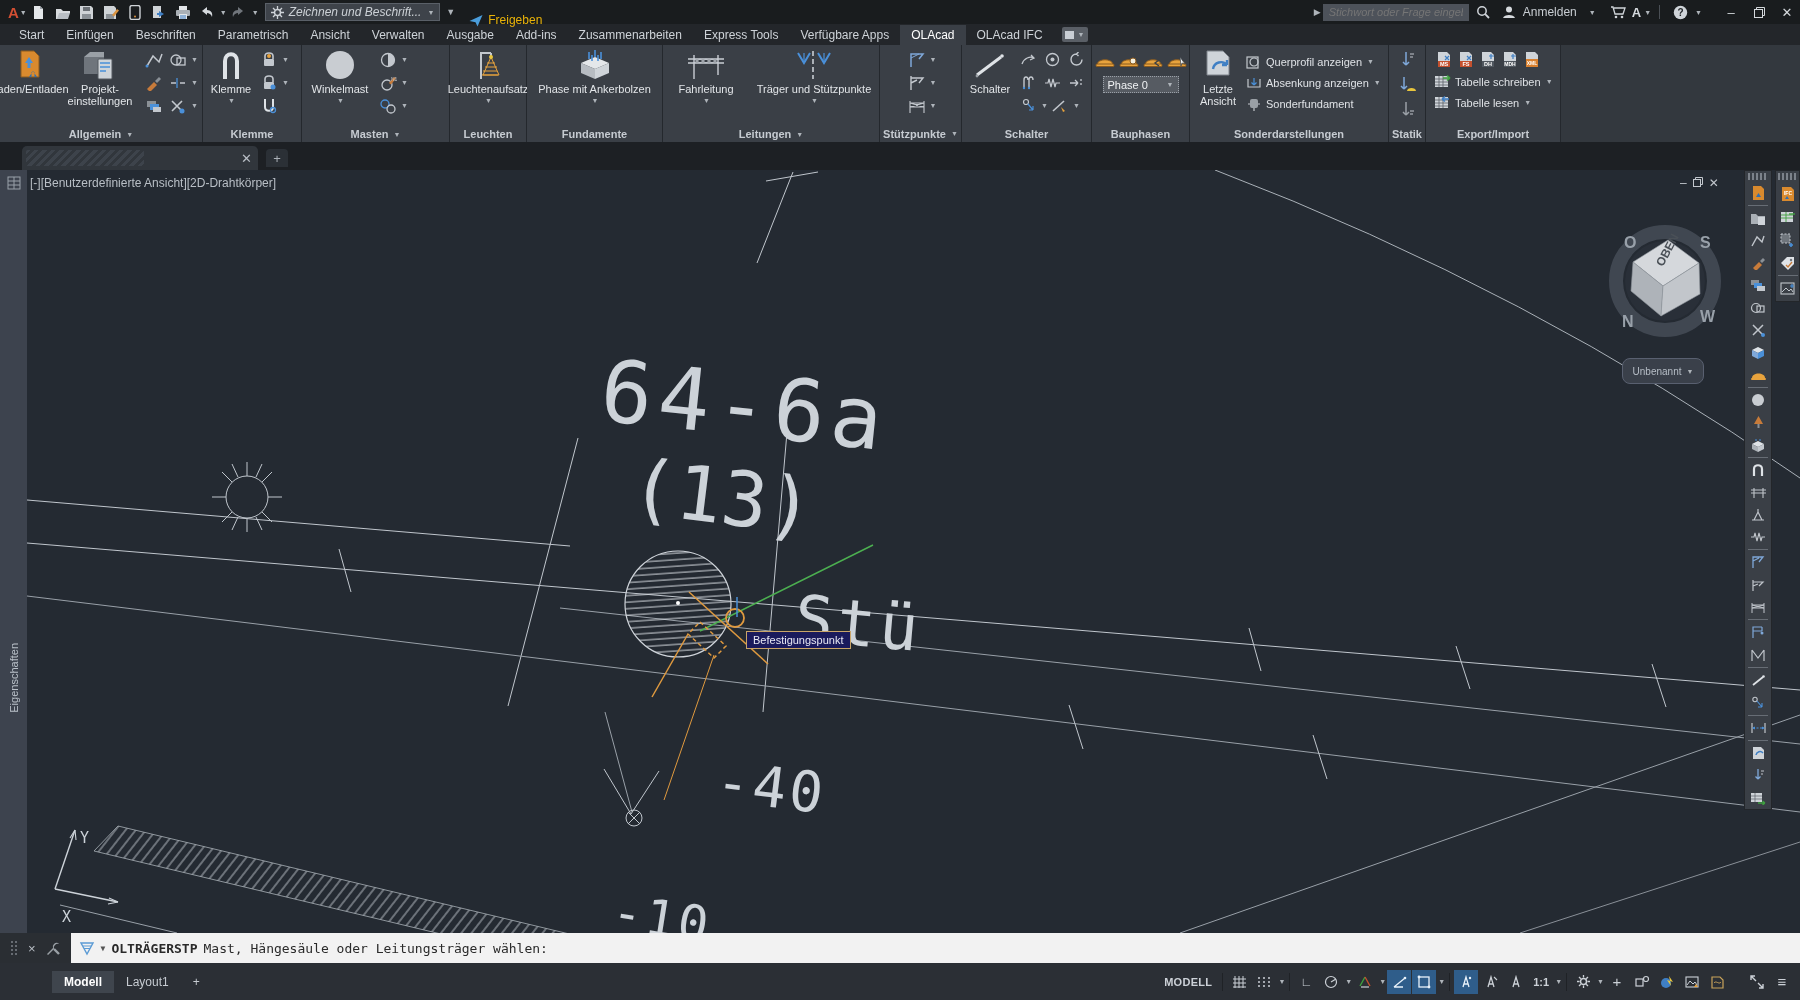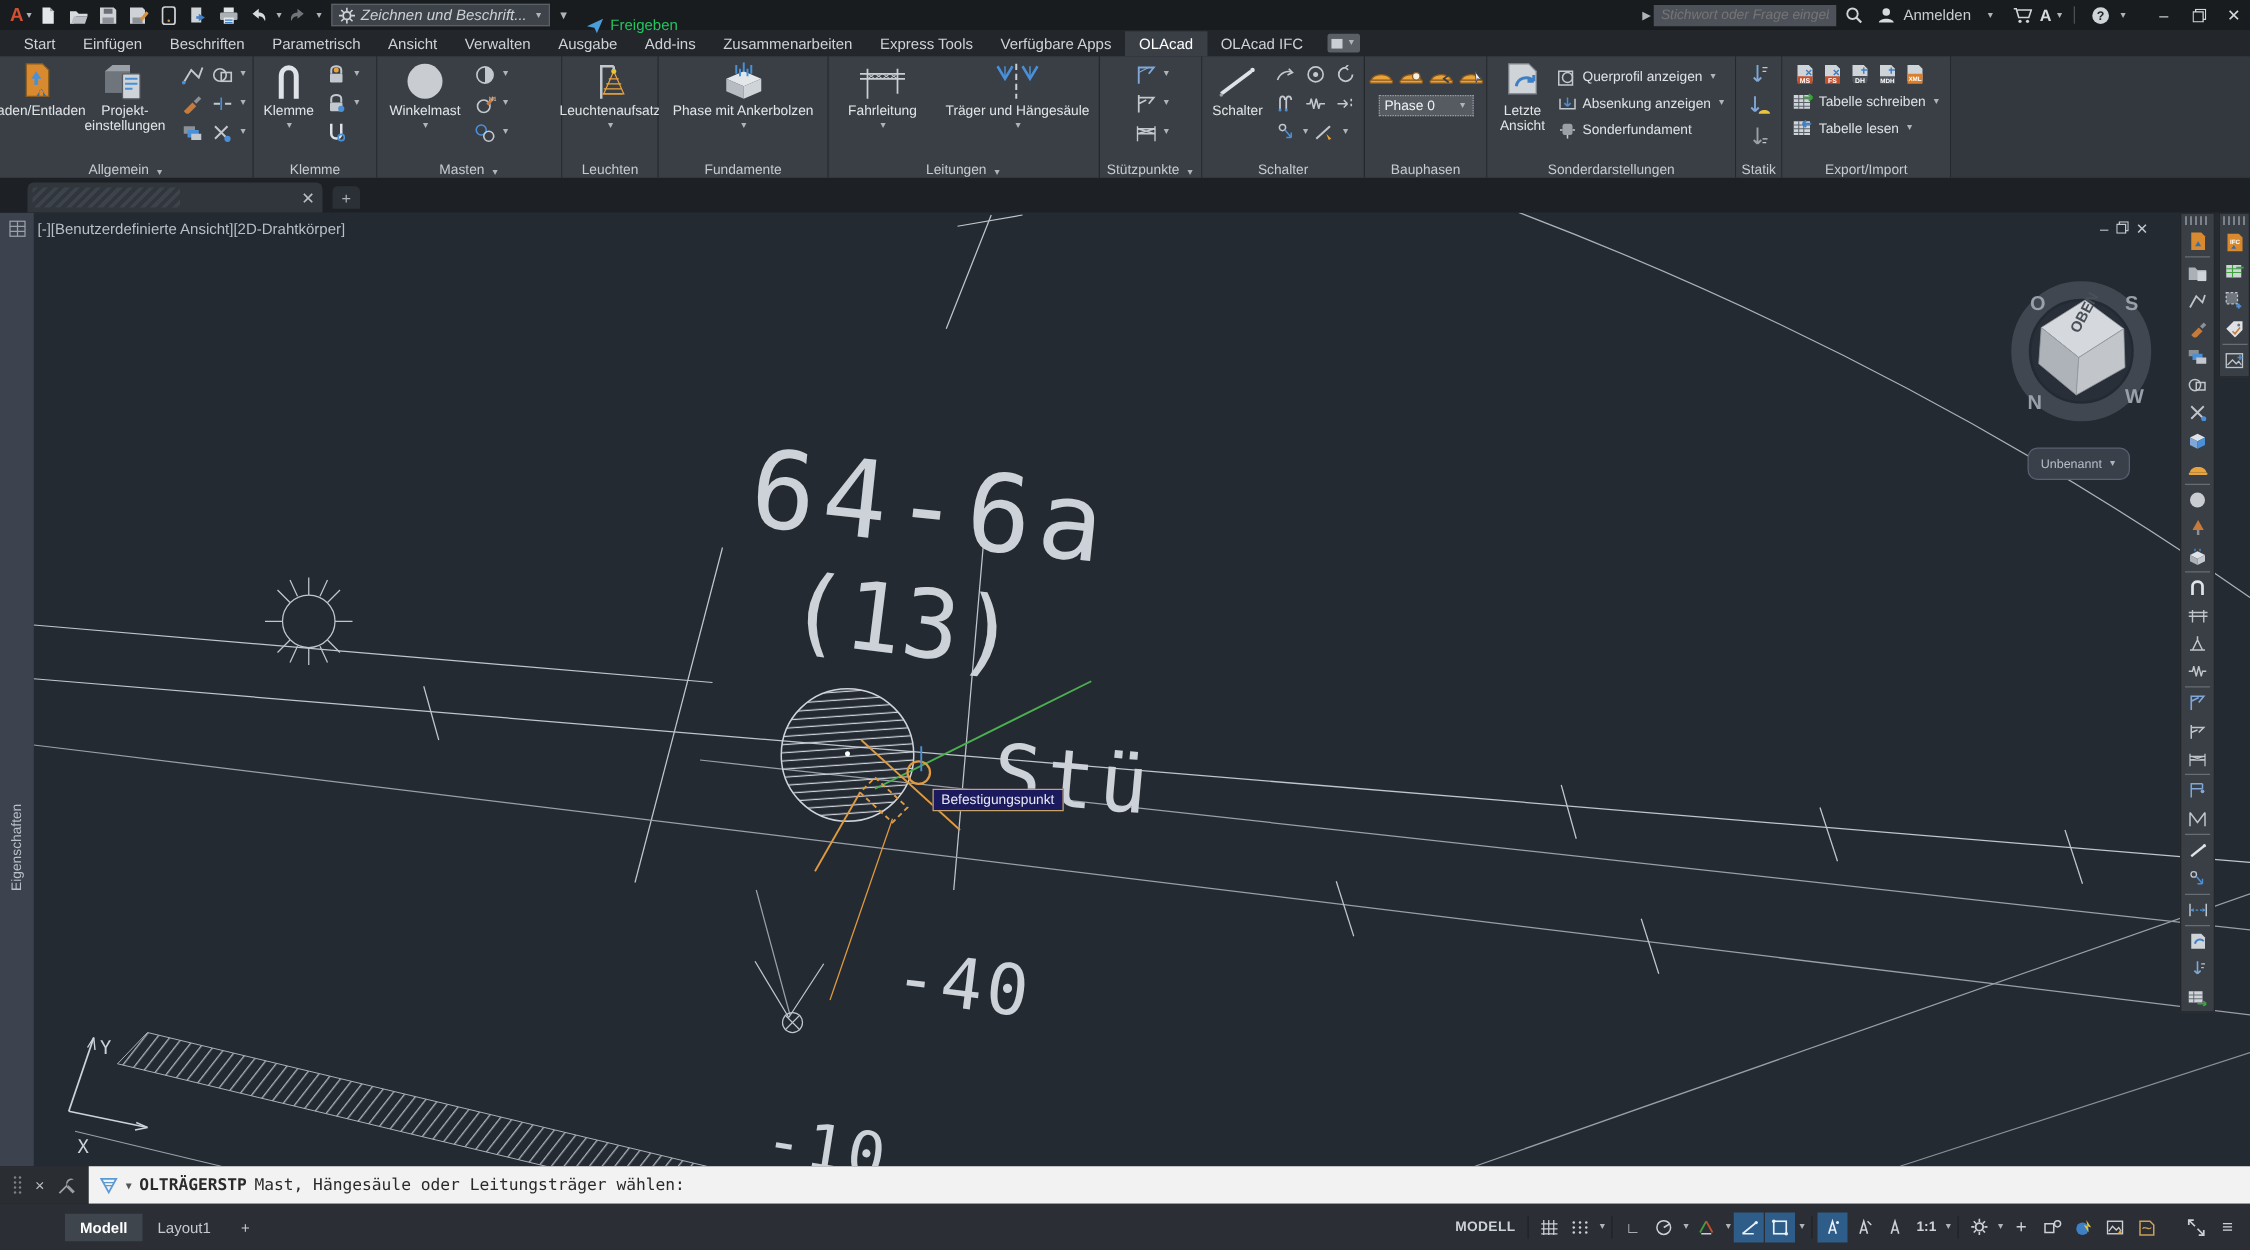--- a/index.html
+++ b/index.html
@@ -4,34 +4,34 @@
 <style>
 *{margin:0;padding:0;box-sizing:border-box;}
 html,body{width:1800px;height:1000px;overflow:hidden;background:#242a32;font-family:"Liberation Sans",sans-serif;-webkit-font-smoothing:antialiased;}
 
 .titlebar{position:absolute;top:0;left:0;width:1800px;height:24px;background:#191c1e;display:flex;align-items:center;color:#c8cdd2;font-size:12px;z-index:50;}
 .tb-ic{width:24px;height:22px;display:flex;align-items:center;justify-content:center;cursor:pointer;}
 .tb-ic svg{display:block;}
 .acad-logo{color:#d24f33;font-weight:bold;font-size:15px;margin-left:8px;}
 .caret{font-size:7px;color:#aeb4ba;margin-left:1px;}
 .ws-combo{height:18px;background:#3e434a;border:1px solid #5a6068;display:flex;align-items:center;padding:0 5px;margin-left:6px;color:#ccd1d6;gap:5px;cursor:pointer;font-style:italic;}
-.share{display:flex;align-items:center;gap:5px;margin-left:14px;color:#22c55e;cursor:pointer;margin-top:16px;}
+.share{display:flex;align-items:center;gap:5px;margin-left:14px;color:#eab308;cursor:pointer;margin-top:16px;}
 .tb-right{margin-left:auto;display:flex;align-items:center;gap:2px;}
 .searchbox{width:146px;height:17px;background:#4d525a;border:none;color:#c3c8ce;font-style:italic;font-size:11px;padding:0 6px;font-family:"Liberation Sans",sans-serif;}
 .win-btn{width:26px;height:22px;display:flex;align-items:center;justify-content:center;color:#d4d8dc;font-size:13px;cursor:pointer;}
 
 .rtabs{position:absolute;top:24px;left:0;width:1800px;height:21px;background:#23262a;display:flex;align-items:flex-end;color:#ced3d8;font-size:12px;z-index:49;}
 .rtab{padding:3px 11px;cursor:pointer;white-space:nowrap;}
 .rtab.active{background:#3a3f46;color:#fff;}
 .rtab-extra{width:26px;height:15px;background:#5a5f66;margin:0 4px 3px 8px;border-radius:2px;display:flex;align-items:center;justify-content:center;cursor:pointer;}
 
 .ribbon{position:absolute;top:45px;left:0;width:1800px;height:97px;background:#3a3f46;display:flex;z-index:48;}
 .panel{height:97px;border-right:1px solid #24282d;display:flex;flex-direction:column;background:#3a3f46;}
 .p-body{flex:1;display:flex;align-items:flex-start;padding:3px 2px 0 2px;}
-.p-title{height:17px;font-size:11px;color:#c6cbd1;display:flex;align-items:flex-end;justify-content:center;gap:4px;cursor:pointer;}
+.p-title{height:17px;font-size:11px;color:#c6cbd1;display:flex;align-items:center;justify-content:center;gap:4px;cursor:pointer;font-weight:bold;}
 .bigbtn{height:78px;display:flex;flex-direction:column;align-items:center;font-size:11px;color:#e2e5e8;cursor:pointer;text-align:center;line-height:12px;}
 .bigbtn svg{margin-top:1px;}
 .biglabel{margin-top:2px;}
 .sbtn{width:24px;height:23px;display:flex;align-items:center;justify-content:center;cursor:pointer;}
 .srow{display:flex;align-items:center;}
 .rowbtn{display:flex;align-items:center;gap:4px;font-size:11px;color:#dfe2e6;height:21px;cursor:pointer;padding:0 2px;}
 .phase-combo{width:76px;height:17px;background:#565b62;border:1px dotted #9aa0a8;display:flex;align-items:center;justify-content:space-between;padding:0 4px;font-size:11px;color:#f0f2f4;margin:5px auto 0 auto;cursor:pointer;}
 .filler{flex:1;background:#33383e;}
 
 .doctabs{position:absolute;top:142px;left:0;width:1800px;height:28px;background:#1d2024;display:flex;align-items:flex-end;z-index:47;}
@@ -427,21 +427,21 @@
           </svg>
         <span class="biglabel">Fahrleitung</span>
         <span class="caret">▼</span>
       </div>
       <div class="bigbtn" style="width:126px">
         <svg width="44" height="32">
             <path d="M6 4l6 10 6-10M26 4l6 10 6-10" stroke="#4a90d9" stroke-width="2" fill="none"></path>
             <path d="M12 4v10M32 4v10" stroke="#4a90d9" stroke-width="1.2"></path>
             <path d="M21 2v28" stroke="#c9ced4" stroke-width="1.6" stroke-dasharray="5 3"></path>
           </svg>
-        <span class="biglabel">Träger und Hängesäule</span>
+        <span class="biglabel">Träger und Stützpunkte</span>
         <span class="caret">▼</span>
       </div>
     </div>
     <div class="p-title">
         <span>Leitungen</span>
         <span class="caret">▼</span>
       </div>
   </div>
 
   <div class="panel" style="width:82px">

